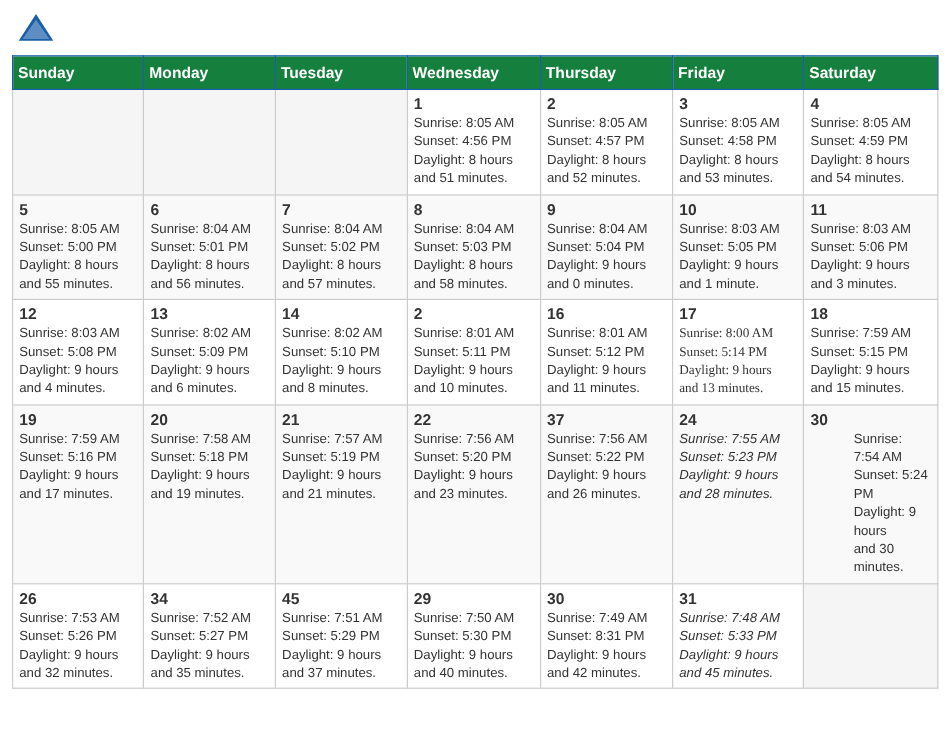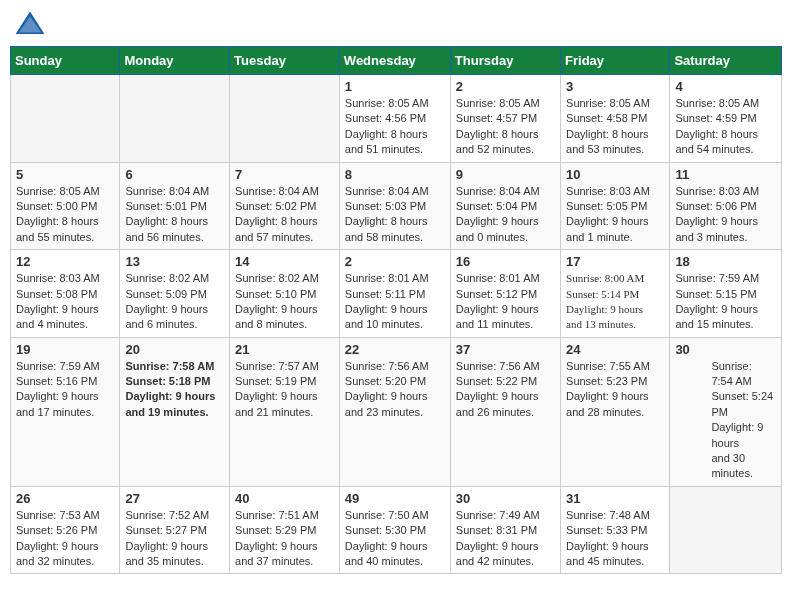--- a/index.html
+++ b/index.html
@@ -267,21 +267,21 @@
       <tr class="week-row">
         <td>
           <div class="day-number">19</div>
           <div class="day-info" style="white-space: pre-line;">Sunrise: 7:59 AM
 Sunset: 5:16 PM
 Daylight: 9 hours
 and 17 minutes.</div>
         </td>
         <td>
           <div class="day-number">20</div>
-          <div class="day-info" style="white-space: pre-line; font-weight: bold;">Sunrise: 7:58 AM
+          <div class="day-info" style="white-space: pre-line;">Sunrise: 7:58 AM
 Sunset: 5:18 PM
 Daylight: 9 hours
 and 19 minutes.</div>
         </td>
         <td>
           <div class="day-number">21</div>
           <div class="day-info" style="white-space: pre-line;">Sunrise: 7:57 AM
 Sunset: 5:19 PM
 Daylight: 9 hours
 and 21 minutes.</div>
@@ -295,21 +295,21 @@
         </td>
         <td>
           <div class="day-number">37</div>
           <div class="day-info" style="white-space: pre-line;">Sunrise: 7:56 AM
 Sunset: 5:22 PM
 Daylight: 9 hours
 and 26 minutes.</div>
         </td>
         <td>
           <div class="day-number">24</div>
-          <div class="day-info" style="white-space: pre-line;">Sunrise: 7:55 AM
+          <div class="day-info" style="white-space: pre-line; font-style: italic;">Sunrise: 7:55 AM
 Sunset: 5:23 PM
 Daylight: 9 hours
 and 28 minutes.</div>
         </td>
         <td>
           <div class="day-number">30</div>
           <div class="day-info" style="white-space: pre-line; margin-left: 36px;">Sunrise: 7:54 AM
 Sunset: 5:24 PM
 Daylight: 9 hours
 and 30 minutes.</div>
@@ -317,50 +317,50 @@
       </tr>
       <tr class="week-row">
         <td>
           <div class="day-number">26</div>
           <div class="day-info" style="white-space: pre-line;">Sunrise: 7:53 AM
 Sunset: 5:26 PM
 Daylight: 9 hours
 and 32 minutes.</div>
         </td>
         <td>
-          <div class="day-number">27</div>
+          <div class="day-number">34</div>
           <div class="day-info" style="white-space: pre-line;">Sunrise: 7:52 AM
 Sunset: 5:27 PM
 Daylight: 9 hours
 and 35 minutes.</div>
         </td>
         <td>
-          <div class="day-number">40</div>
+          <div class="day-number">45</div>
           <div class="day-info" style="white-space: pre-line;">Sunrise: 7:51 AM
 Sunset: 5:29 PM
 Daylight: 9 hours
 and 37 minutes.</div>
         </td>
         <td>
-          <div class="day-number">49</div>
+          <div class="day-number">29</div>
           <div class="day-info" style="white-space: pre-line;">Sunrise: 7:50 AM
 Sunset: 5:30 PM
 Daylight: 9 hours
 and 40 minutes.</div>
         </td>
         <td>
           <div class="day-number">30</div>
           <div class="day-info" style="white-space: pre-line;">Sunrise: 7:49 AM
 Sunset: 8:31 PM
 Daylight: 9 hours
 and 42 minutes.</div>
         </td>
         <td>
           <div class="day-number">31</div>
-          <div class="day-info" style="white-space: pre-line;">Sunrise: 7:48 AM
+          <div class="day-info" style="white-space: pre-line; font-style: italic;">Sunrise: 7:48 AM
 Sunset: 5:33 PM
 Daylight: 9 hours
 and 45 minutes.</div>
         </td>
         <td class="empty-cell"></td>
       </tr>
     </tbody>
 </table>
 
 </body></html>

